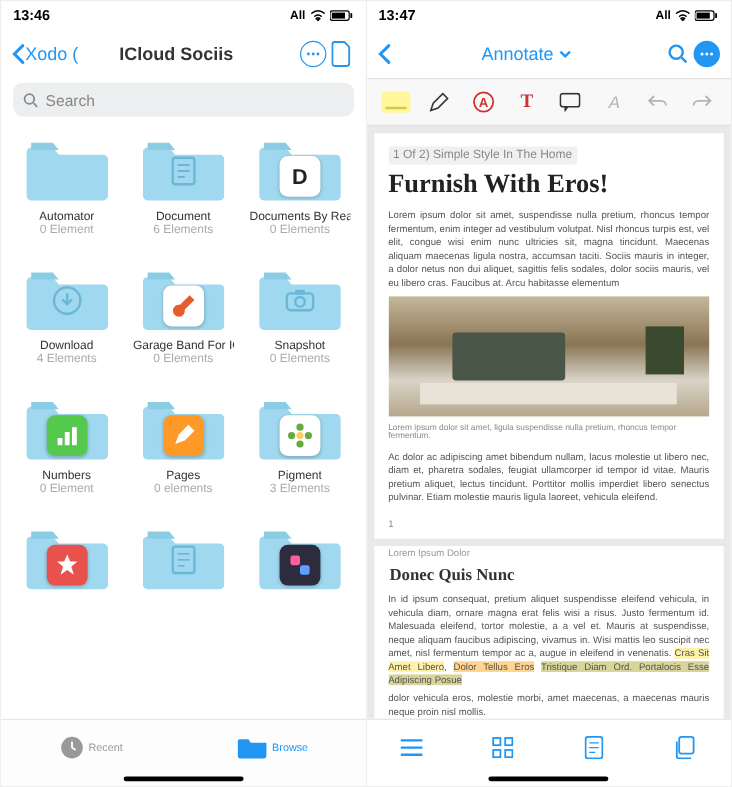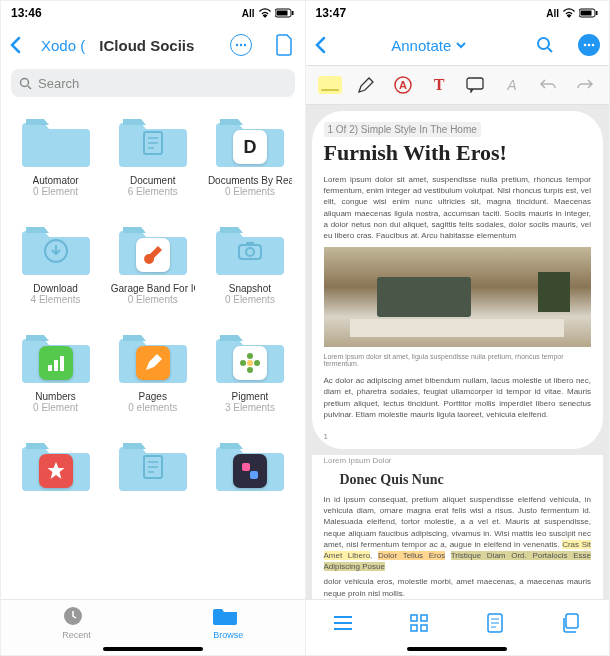--- a/index.html
+++ b/index.html
@@ -5,21 +5,21 @@
     * { margin: 0; padding: 0; box-sizing: border-box; font-family: -apple-system, BlinkMacSystemFont, 'Segoe UI', sans-serif; }
     body { background: #fff; width: 610px; height: 656px; display: flex; overflow: hidden; }
     .pane { flex: 1; border: 1px solid #eee; display: flex; flex-direction: column; overflow: hidden; position: relative; }
     .pane-left { border-right: none; }
     
     
     .status-bar { height: 24px; display: flex; justify-content: space-between; align-items: center; padding: 0 10px; font-size: 12px; font-weight: 600; }
     .status-icons { display: flex; align-items: center; gap: 3px; }
     
     
-    .nav-bar { height: 40px; display: flex; align-items: center; padding: 0 8px; gap: 20px; }
+    .nav-bar { height: 40px; display: flex; align-items: center; padding: 0 8px; gap: 0; }
     .nav-back { color: #2196F3; font-size: 22px; font-weight: 300; display: flex; align-items: center; }
     .nav-back-label { color: #2196F3; font-size: 15px; }
     .nav-title { flex: 1; text-align: center; font-size: 15px; font-weight: 600; color: #333; margin-left: -20px; }
     .nav-icon { width: 24px; height: 24px; color: #2196F3; display: flex; align-items: center; justify-content: center; }
     .nav-icon-circle { width: 22px; height: 22px; border: 1.5px solid #2196F3; border-radius: 50%; display: flex; align-items: center; justify-content: center; font-size: 10px; }
     .nav-icon-filled { width: 22px; height: 22px; background: #2196F3; border-radius: 50%; display: flex; align-items: center; justify-content: center; color: #fff; font-size: 14px; }
     .nav-title-center { flex: 1; display: flex; align-items: center; justify-content: center; gap: 4px; color: #2196F3; font-size: 15px; }
     
     
     .search-bar { margin: 4px 10px 8px; height: 28px; background: #eceeef; border-radius: 8px; display: flex; align-items: center; padding: 0 8px; color: #888; font-size: 13px; }
@@ -37,40 +37,40 @@
     .folder-item { width: 90px; display: flex; flex-direction: column; align-items: center; }
     .folder-icon-wrap { width: 68px; height: 56px; position: relative; margin-bottom: 6px; }
     .folder-icon { position: absolute; inset: 0; }
     .folder-overlay { position: absolute; width: 34px; height: 34px; left: 17px; top: 17px; border-radius: 7px; display: flex; align-items: center; justify-content: center; font-size: 18px; font-weight: bold; }
     .folder-inner-icon { position: absolute; left: 50%; top: 58%; transform: translate(-50%,-50%); }
     .folder-name { font-size: 10px; color: #333; text-align: center; white-space: nowrap; overflow: hidden; max-width: 84px; }
     .folder-sub { font-size: 10px; color: #aaa; text-align: center; }
     
     
     .tabbar { height: 56px; border-top: 1px solid #e8e8e8; display: flex; justify-content: space-around; align-items: center; padding-bottom: 10px; background: #fdfdfd; }
-    .tab-item { display: flex; flex-direction: column; align-items: flex-start; gap: 3px; }
+    .tab-item { display: flex; flex-direction: row; align-items: center; gap: 3px; }
     .tab-label { font-size: 9px; color: #999; }
     .tab-item.active .tab-label { color: #2196F3; }
     
     
     .bottom-nav { height: 56px; border-top: 1px solid #e8e8e8; display: flex; justify-content: space-around; align-items: center; padding-bottom: 10px; background: #fff; }
     .bottom-nav .nav-icon { color: #2196F3; }
     .home-indicator { position:absolute; bottom:4px; left:50%; transform:translateX(-50%); width:100px; height:4px; background:#000; border-radius:2px; }
     
     
     .doc-area { flex: 1; overflow: hidden; background: #e9e9e9; display: flex; flex-direction: column; }
-    .doc-page { background: #fff; margin: 6px; padding: 8px 12px; border-radius: 31px; }
+    .doc-page { background: #fff; margin: 6px; padding: 8px 12px; }
     .doc-breadcrumb { font-size: 10px; color: #888; background:#f0f0f0; padding:2px 4px; border-radius:2px; display:inline-block; margin-bottom:3px;}
     .doc-heading { font-size: 22px; font-weight: 700; color: #222; margin-bottom: 8px; font-family: Georgia, serif; }
     .doc-text { font-size: 8px; color: #555; line-height: 1.4; text-align: justify; }
     .doc-img { width: 100%; height: 100px; background: linear-gradient(180deg,#c4b89a 0%, #8a7555 40%, #d9d4c8 70%, #b5a78a 100%); margin: 6px 0; position: relative; }
     .doc-caption { font-size: 7px; color: #888; margin-bottom: 8px; }
     .doc-page-num { font-size: 8px; color: #888; margin-top: 12px; }
     .doc-page2 { background: #fff; margin: 0 6px 6px; padding: 0 12px; }
-    .doc-sub-heading { font-size: 14px; font-weight: 600; color: #333; margin: 6px 16px; font-family: Georgia, serif; }
+    .doc-sub-heading { font-size: 14px; font-weight: 600; color: #333; margin: 6px 1px; font-family: Georgia, serif; }
     .hl-yellow { background:#fff2a8; }
     .hl-orange { background:#ffd58f; }
     .hl-olive { background:#d9d49a; }
   </style>
 </head>
 <body>
 
 <div class="pane pane-left">
   <div class="status-bar">
     <span>13:46</span>

